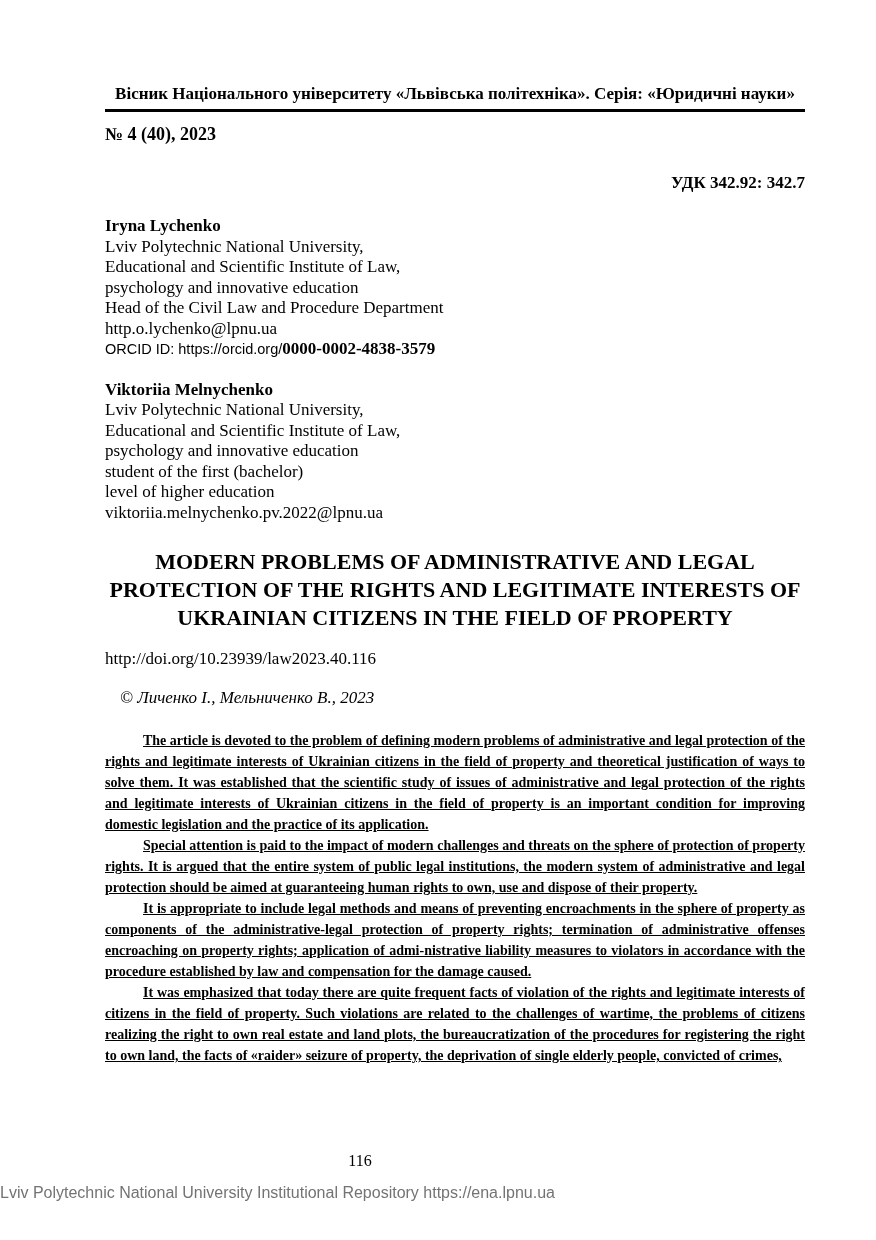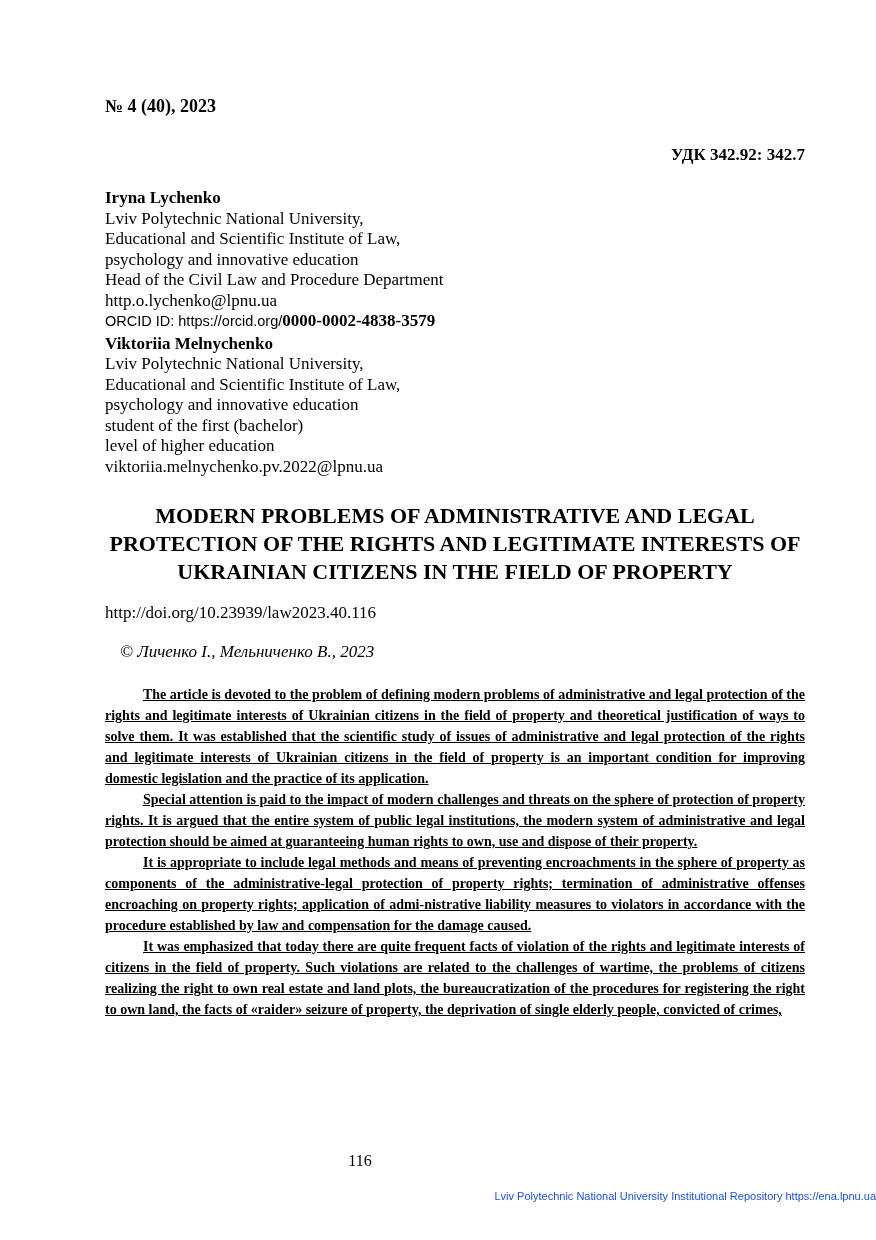--- a/index.html
+++ b/index.html
@@ -42,21 +42,21 @@
     font-weight: bold;
     font-size: 17px;
     line-height: 20px;
   }
   .author-block {
     text-align: left;
     font-size: 17px;
     line-height: 20.5px;
   }
   .author-block.first { margin-top: 23px; }
-  .author-block.second { margin-top: 2px; }
+  .author-block.second { margin-top: 20px; }
   .author-name { font-weight: bold; }
   .orcid-line { font-size: 17px; }
   .orcid-prefix {
     font-family: Liberation Sans, sans-serif;
     font-size: 14.5px;
   }
   .orcid-id { font-weight: bold; }
   .article-title {
     margin-top: 25px;
     text-align: center;
@@ -94,31 +94,32 @@
     bottom: 70px;
     width: 720px;
     text-align: center;
     font-size: 16px;
   }
   .repo-footer {
     position: absolute;
     left: 0;
     bottom: 38px;
     width: 876px;
-    text-align: right;
+    text-align: left;
     font-family: "Liberation Sans", sans-serif;
-    font-size: 11px;
-    color: #1d4ed8;
+    font-size: 16px;
+    color: #737373;
   }
 </style>
 </head>
 <body>
 
 <div class="content">
 
+  <div class="journal-header">Вісник Національного університету «Львівська політехніка». Серія: «Юридичні науки»</div>
   <div class="issue-line">№ 4 (40), 2023</div>
 
   <div class="udc">УДК 342.92: 342.7</div>
 
   <div class="author-block first">
     <div class="author-name">Iryna Lychenko</div>
     <div>Lviv Polytechnic National University,</div>
     <div>Educational and Scientific Institute of Law,</div>
     <div>psychology and innovative education</div>
     <div>Head of the Civil Law and Procedure Department</div>

